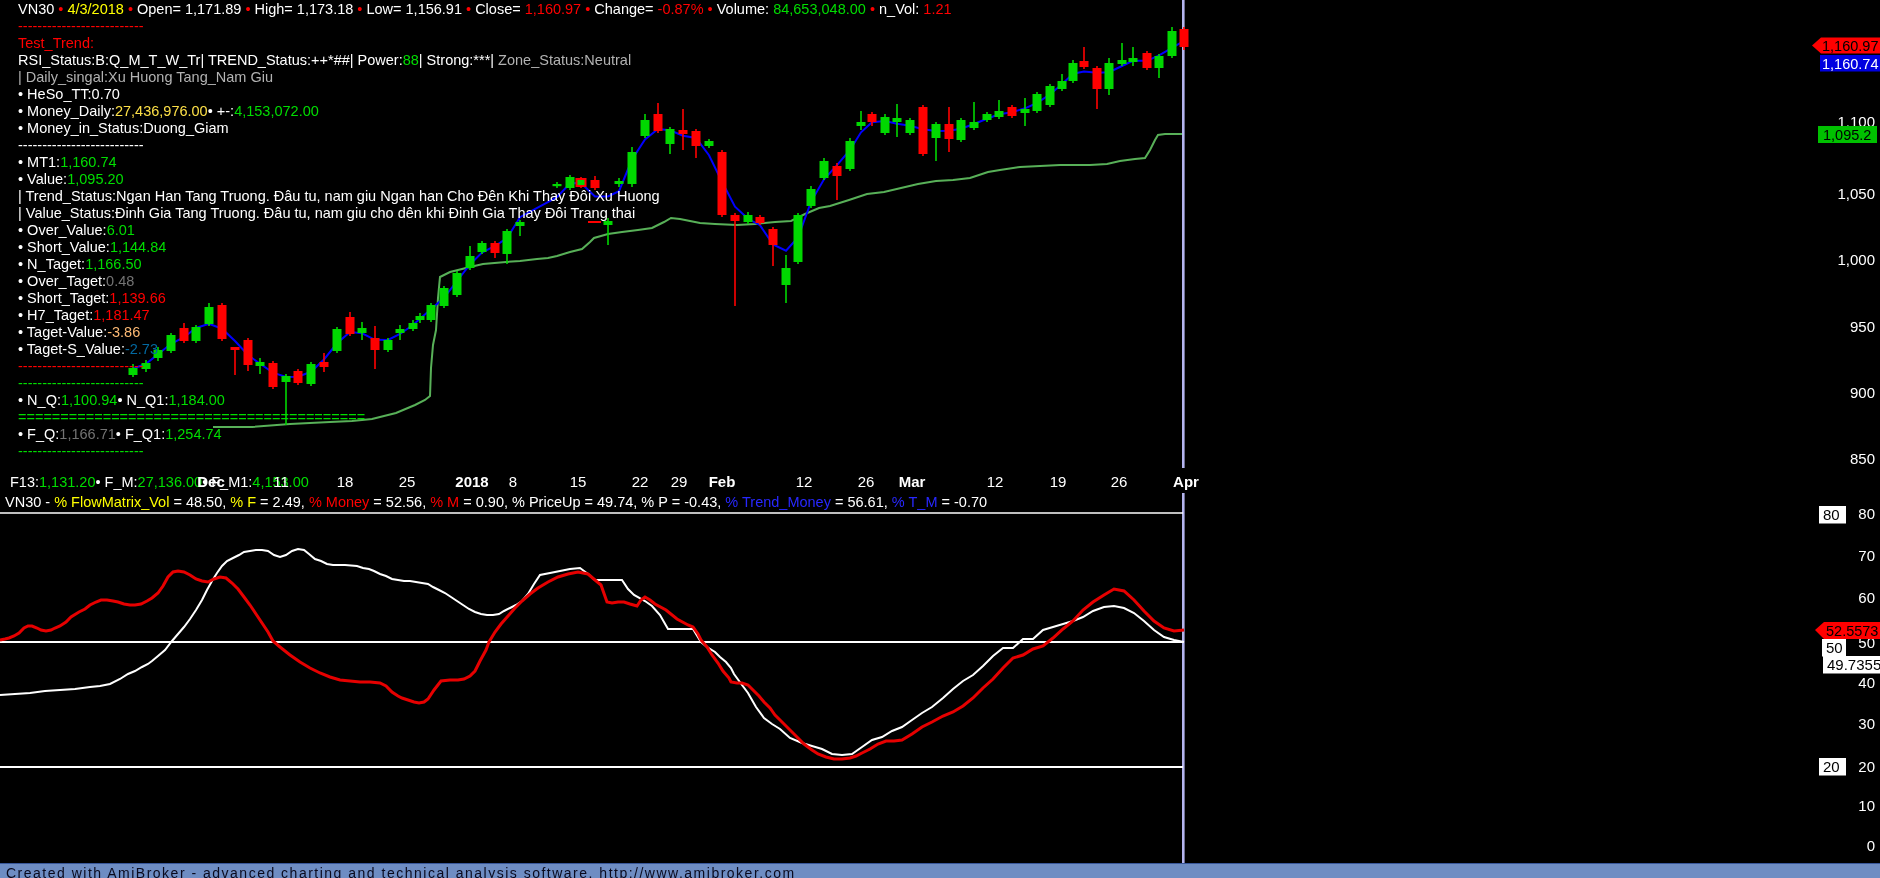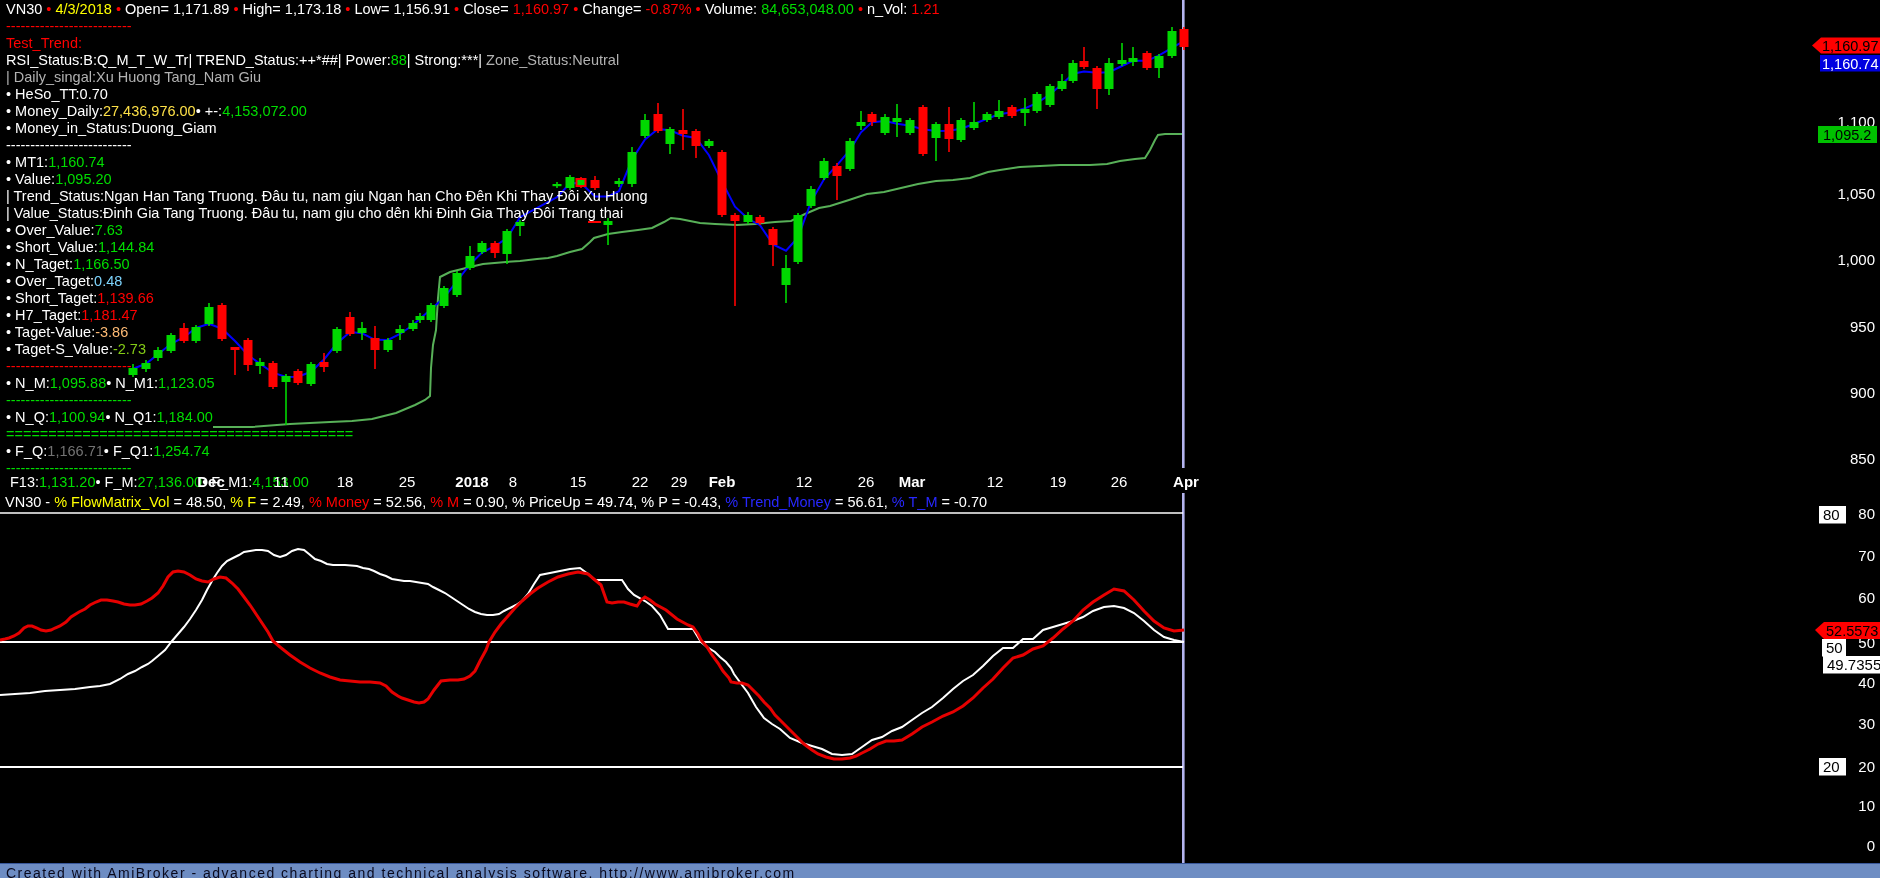--- a/index.html
+++ b/index.html
@@ -228,44 +228,43 @@
 <text x="722" y="487" fill="#ffffff" font-size="15" text-anchor="middle" font-weight="bold">Feb</text>
 <text x="804" y="487" fill="#ffffff" font-size="15" text-anchor="middle">12</text>
 <text x="866" y="487" fill="#ffffff" font-size="15" text-anchor="middle">26</text>
 <text x="912" y="487" fill="#ffffff" font-size="15" text-anchor="middle" font-weight="bold">Mar</text>
 <text x="995" y="487" fill="#ffffff" font-size="15" text-anchor="middle">12</text>
 <text x="1058" y="487" fill="#ffffff" font-size="15" text-anchor="middle">19</text>
 <text x="1119" y="487" fill="#ffffff" font-size="15" text-anchor="middle">26</text>
 <text x="1186" y="487" fill="#ffffff" font-size="15" text-anchor="middle" font-weight="bold">Apr</text>
 <rect x="588" y="221" width="13" height="2" fill="#ff0000"></rect>
 </svg>
-<div class="ov" style="left:6px;top:1px;line-height:17.02px">
+<div class="ov" style="left:18px;top:1px;line-height:17.02px">
 <div style="height:17.02px"><span style="color:#ffffff">VN30 </span><span style="color:#ff0000">•</span><span style="color:#ffff00"> 4/3/2018 </span><span style="color:#ff0000">•</span><span style="color:#ffffff"> Open= 1,171.89 </span><span style="color:#ff0000">•</span><span style="color:#ffffff"> High= 1,173.18 </span><span style="color:#ff0000">•</span><span style="color:#ffffff"> Low= 1,156.91 </span><span style="color:#ff0000">•</span><span style="color:#ffffff"> Close= </span><span style="color:#ff0000">1,160.97</span> <span style="color:#ff0000">•</span><span style="color:#ffffff"> Change= </span><span style="color:#ff0000">-0.87%</span> <span style="color:#ff0000">•</span><span style="color:#ffffff"> Volume: </span><span style="color:#00dd00">84,653,048.00</span> <span style="color:#ff0000">•</span><span style="color:#ffffff"> n_Vol: </span><span style="color:#ff0000">1.21</span></div>
 <div style="height:17.02px"><span style="color:#ff0000">--------------------------</span></div>
 <div style="height:17.02px"><span style="color:#ff0000">Test_Trend:</span></div>
 <div style="height:17.02px"><span style="color:#ffffff">RSI_Status:B:Q_M_T_W_Tr| TREND_Status:++*##| Power:</span><span style="color:#00dd00">88</span><span style="color:#ffffff">| Strong:***| </span><span style="color:#b2b2b2">Zone_Status:Neutral</span></div>
 <div style="height:17.02px"><span style="color:#b2b2b2">| Daily_singal:Xu Huong Tang_Nam Giu</span></div>
 <div style="height:17.02px"><span style="color:#ffffff">• HeSo_TT:0.70</span></div>
 <div style="height:17.02px"><span style="color:#ffffff">• Money_Daily:</span><span style="color:#fde047">27,436,976.00</span><span style="color:#ffffff">• +-:</span><span style="color:#00dd00">4,153,072.00</span></div>
 <div style="height:17.02px"><span style="color:#ffffff">• Money_in_Status:Duong_Giam</span></div>
 <div style="height:17.02px"><span style="color:#ffffff">--------------------------</span></div>
 <div style="height:17.02px"><span style="color:#ffffff">• MT1:</span><span style="color:#00dd00">1,160.74</span></div>
 <div style="height:17.02px"><span style="color:#ffffff">• Value:</span><span style="color:#00dd00">1,095.20</span></div>
 <div style="height:17.02px"><span style="color:#ffffff">| Trend_Status:Ngan Han Tang Truong. Đâu tu, nam giu Ngan han Cho Đên Khi Thay Đôi Xu Huong</span></div>
 <div style="height:17.02px"><span style="color:#ffffff">| Value_Status:Đinh Gia Tang Truong. Đâu tu, nam giu cho dên khi Đinh Gia Thay Đôi Trang thai</span></div>
-<div style="height:17.02px"><span style="color:#ffffff">• Over_Value:</span><span style="color:#00dd00">7.63</span></div>
+<div style="height:17.02px"><span style="color:#ffffff">• Over_Value:</span><span style="color:#00dd00">6.01</span></div>
 <div style="height:17.02px"><span style="color:#ffffff">• Short_Value:</span><span style="color:#00dd00">1,144.84</span></div>
 <div style="height:17.02px"><span style="color:#ffffff">• N_Taget:</span><span style="color:#00dd00">1,166.50</span></div>
-<div style="height:17.02px"><span style="color:#ffffff">• Over_Taget:</span><span style="color:#7dd3fc">0.48</span></div>
+<div style="height:17.02px"><span style="color:#ffffff">• Over_Taget:</span><span style="color:#737373">0.48</span></div>
 <div style="height:17.02px"><span style="color:#ffffff">• Short_Taget:</span><span style="color:#ff0000">1,139.66</span></div>
 <div style="height:17.02px"><span style="color:#ffffff">• H7_Taget:</span><span style="color:#ff0000">1,181.47</span></div>
 <div style="height:17.02px"><span style="color:#ffffff">• Taget-Value:</span><span style="color:#fdba74">-3.86</span></div>
-<div style="height:17.02px"><span style="color:#ffffff">• Taget-S_Value:</span><span style="color:#84cc16">-2.73</span></div>
+<div style="height:17.02px"><span style="color:#ffffff">• Taget-S_Value:</span><span style="color:#0369a1">-2.73</span></div>
 <div style="height:17.02px"><span style="color:#ff0000">--------------------------</span></div>
-<div style="height:17.02px"><span style="color:#ffffff">• N_M:</span><span style="color:#00dd00">1,095.88</span><span style="color:#ffffff">• N_M1:</span><span style="color:#00dd00">1,123.05</span></div>
 <div style="height:17.02px"><span style="color:#00dd00">--------------------------</span></div>
 <div style="height:17.02px"><span style="color:#ffffff">• N_Q:</span><span style="color:#00dd00">1,100.94</span><span style="color:#ffffff">• N_Q1:</span><span style="color:#00dd00">1,184.00</span></div>
 <div style="height:17.02px"><span style="color:#00dd00">=========================================</span></div>
 <div style="height:17.02px"><span style="color:#ffffff">• F_Q:</span><span style="color:#737373">1,166.71</span><span style="color:#ffffff">• F_Q1:</span><span style="color:#00dd00">1,254.74</span></div>
 <div style="height:17.02px"><span style="color:#00dd00">--------------------------</span></div>
 </div>
 <div class="ov" style="left:5px;top:494px"><span style="color:#ffffff">VN30 - </span><span style="color:#ffff00">% FlowMatrix_Vol</span><span style="color:#ffffff"> = 48.50, </span><span style="color:#ffff00">% F</span><span style="color:#ffffff"> = 2.49, </span><span style="color:#ff0000">% Money</span><span style="color:#ffffff"> = 52.56, </span><span style="color:#ff0000">% M</span><span style="color:#ffffff"> = 0.90, % PriceUp = 49.74, % P = -0.43, </span><span style="color:#2828ff">% Trend_Money</span><span style="color:#ffffff"> = 56.61, </span><span style="color:#2828ff">% T_M</span><span style="color:#ffffff"> = -0.70</span></div>
 <div style="position:absolute;left:0;top:863px;width:1880px;height:15px;background:#6e8dc3;border-top:1px solid #39589b;">
 <div style="position:absolute;left:6px;top:0.5px;font-size:14px;letter-spacing:1.5px;color:#0a0a1e;white-space:nowrap">Created with AmiBroker - advanced charting and technical analysis software. http://www.amibroker.com</div>
 </div>

